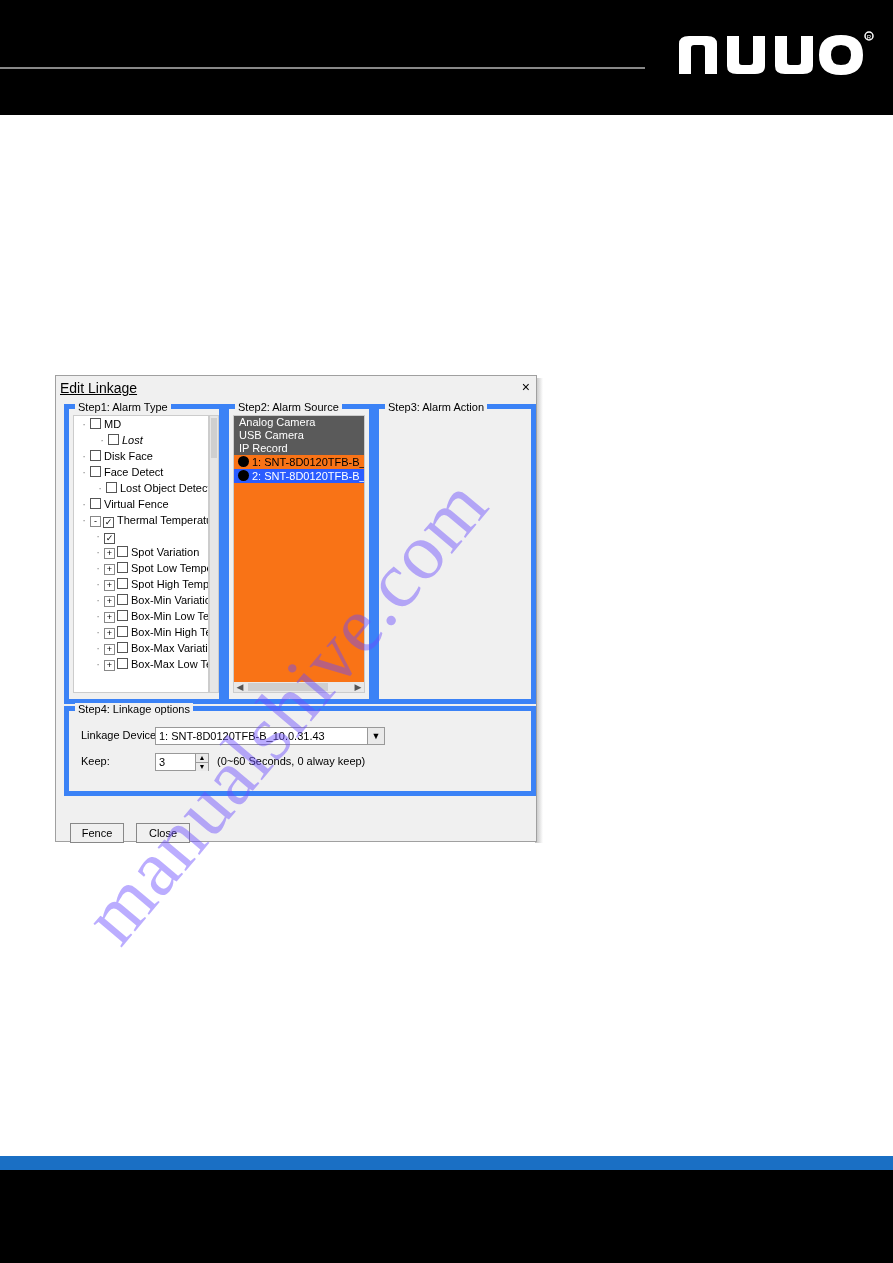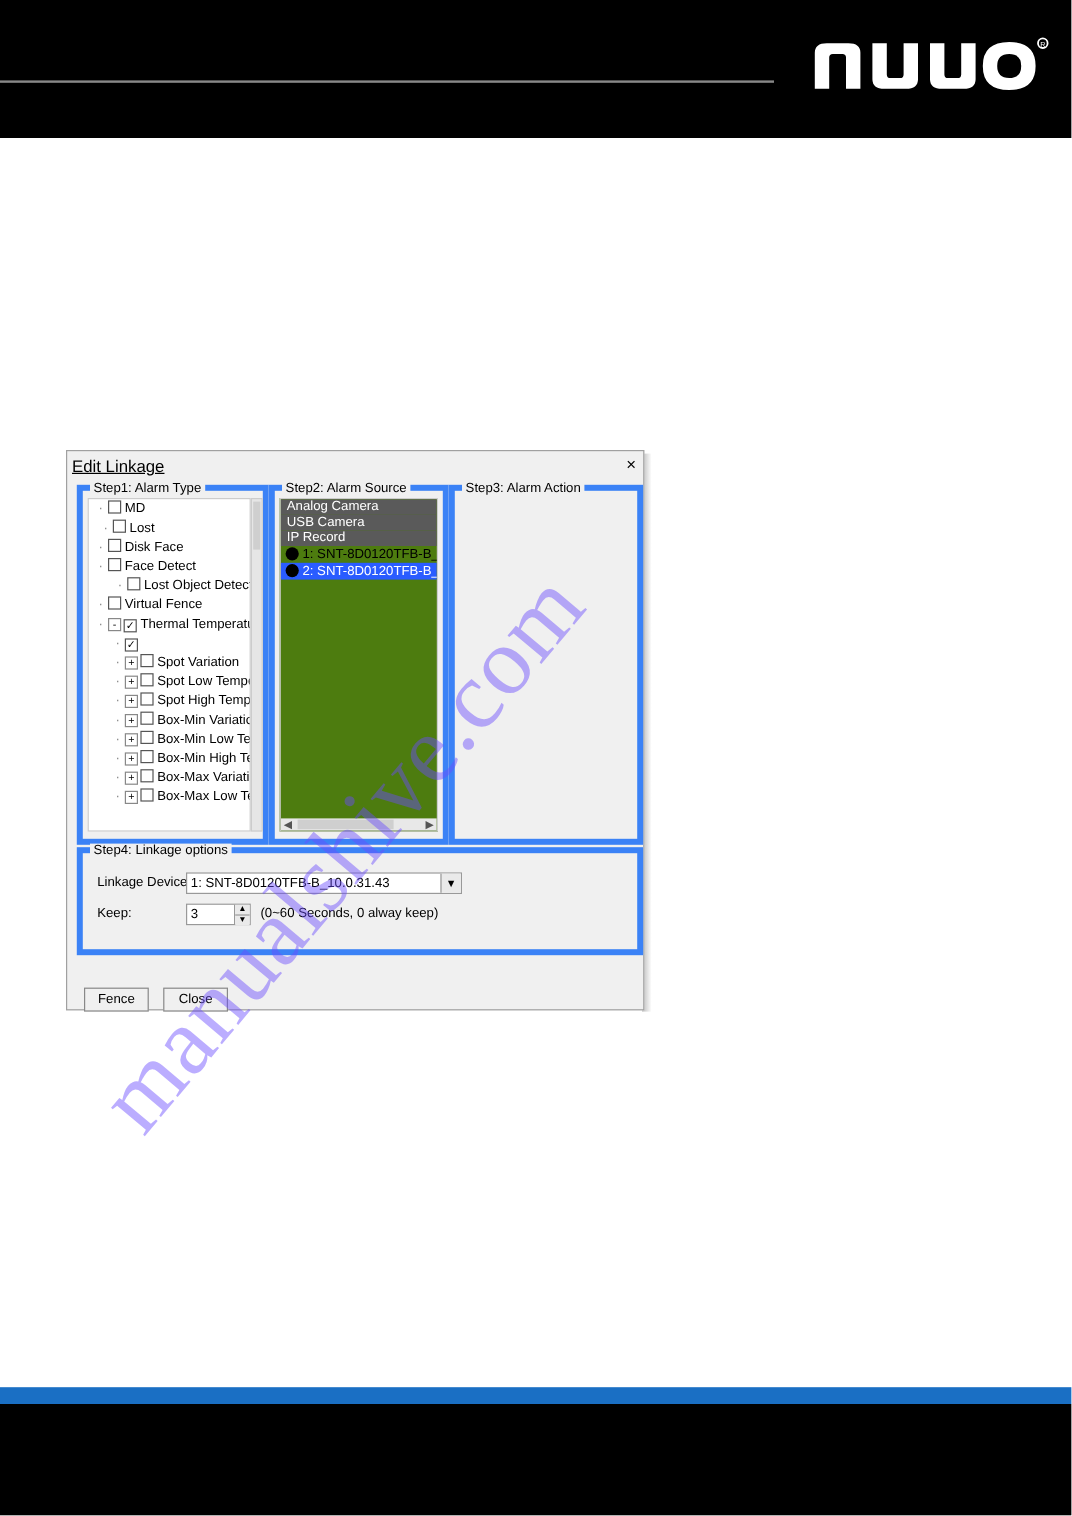--- a/index.html
+++ b/index.html
@@ -44,21 +44,21 @@
   .tree-sb .th { position:absolute; left:1px; right:1px; top:2px; height:40px; background:#cfcfcf; }
 
   .tn { white-space:nowrap; line-height:16px; padding-left:4px; }
   .dot { display:inline-block; width:12px; text-align:center; color:#888; }
   .exp { display:inline-block; width:11px; height:11px; border:1px solid #888; font-size:9px;
          line-height:9px; text-align:center; box-sizing:border-box; margin-right:2px; color:#000; }
   .cb { display:inline-block; width:11px; height:11px; border:1px solid #555; box-sizing:border-box;
         margin-right:3px; vertical-align:-1px; background:#fff; text-align:center; font-size:9px; line-height:9px; }
   .cb.on::before { content:"✓"; }
 
-  .srcbox  { position:absolute; left:4px; top:6px; right:4px; bottom:6px; background:#4d7c0f; border:1px solid #ccc; overflow:hidden; }
+  .srcbox  { position:absolute; left:4px; top:6px; right:4px; bottom:6px; background:#f97316; border:1px solid #ccc; overflow:hidden; }
   .src-h   { background:#5a5a5a; color:#fff; font-size:11px; line-height:13px; padding:0 5px; white-space:nowrap; }
   .src-i   { color:#000; font-size:11px; line-height:14px; padding-left:18px; white-space:nowrap; position:relative; }
   .src-i::before { content:""; position:absolute; left:5px; top:2px; width:9px; height:9px;
                    border-radius:50%; background:#000; box-shadow:0 0 0 1px #000; }
   .src-i.sel { background:#2a5cff; color:#fff; }
   .hscroll { position:absolute; left:0; right:0; bottom:0; height:10px; background:#e8e8e8; }
   .hscroll .ht { position:absolute; left:14px; width:80px; top:1px; bottom:1px; background:#cfcfcf; }
   .hscroll .ha { position:absolute; top:0; bottom:0; width:12px; text-align:center; font-size:9px; color:#555; }
   .hscroll .ha.l{left:0;} .hscroll .ha.r{right:0;}
 
@@ -102,21 +102,21 @@
 
   <div class="dlg-shadow"></div>
   <div class="dialog">
     <span class="dlg-title">Edit Linkage</span>
     <span class="dlg-close">×</span>
 
     <div class="group g1">
       <span class="group-title">Step1: Alarm Type</span>
       <div class="tree" id="tree">
           <div class="tn" style="padding-left: 4px;"><span class="dot">·</span><span class="cb"></span><span>MD</span></div>
-          <div class="tn" style="padding-left: 8px;"><span class="dot">·</span><span class="cb"></span><span>Lost</span></div>
+          <div class="tn" style="padding-left: 22px; font-style: italic;"><span class="dot">·</span><span class="cb"></span><span>Lost</span></div>
           <div class="tn" style="padding-left: 4px;"><span class="dot">·</span><span class="cb"></span><span>Disk Face</span></div>
           <div class="tn" style="padding-left: 4px;"><span class="dot">·</span><span class="cb"></span><span>Face Detect</span></div>
           <div class="tn" style="padding-left: 20px;"><span class="dot">·</span><span class="cb"></span><span>Lost Object Detect</span></div>
           <div class="tn" style="padding-left: 4px;"><span class="dot">·</span><span class="cb"></span><span>Virtual Fence</span></div>
           <div class="tn" style="padding-left: 4px;"><span class="dot">·</span><span class="exp">-</span><span class="cb on"></span><span>Thermal Temperature</span></div>
           <div class="tn" style="padding-left: 18px;"><span class="dot">·</span><span class="cb on"></span><span></span></div>
           <div class="tn" style="padding-left: 18px;"><span class="dot">·</span><span class="exp">+</span><span class="cb"></span><span>Spot Variation</span></div>
           <div class="tn" style="padding-left: 18px;"><span class="dot">·</span><span class="exp">+</span><span class="cb"></span><span>Spot Low Temperature</span></div>
           <div class="tn" style="padding-left: 18px;"><span class="dot">·</span><span class="exp">+</span><span class="cb"></span><span>Spot High Temperature</span></div>
           <div class="tn" style="padding-left: 18px;"><span class="dot">·</span><span class="exp">+</span><span class="cb"></span><span>Box-Min Variation</span></div>

